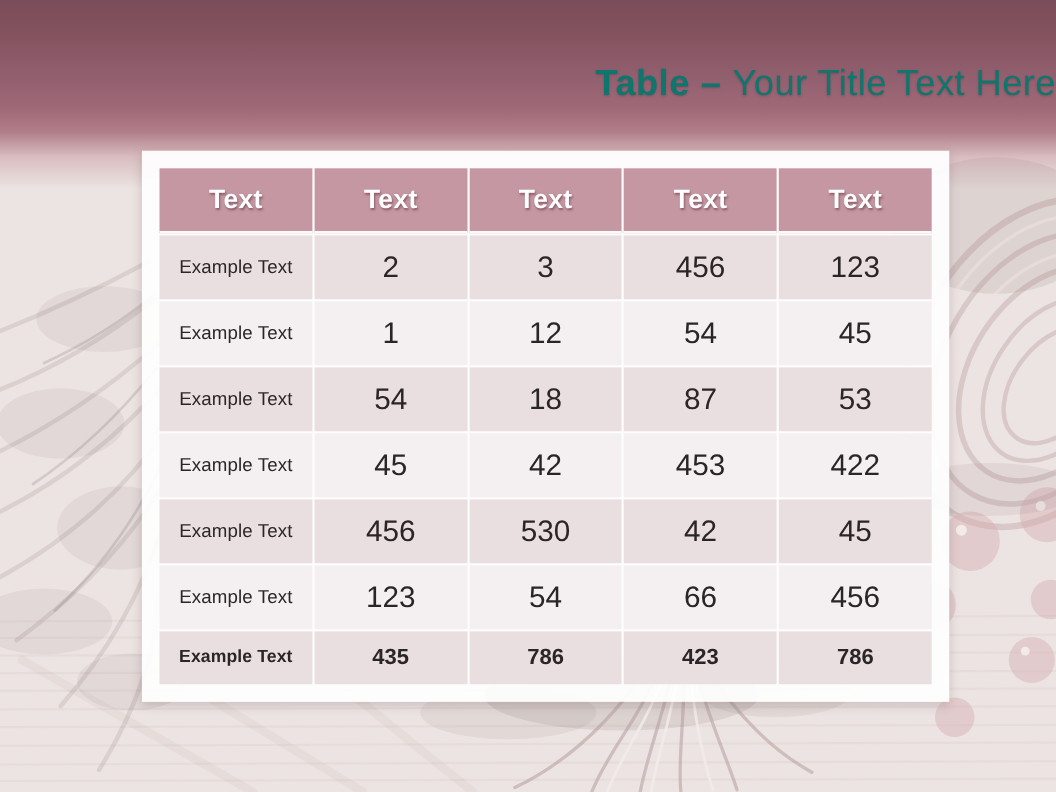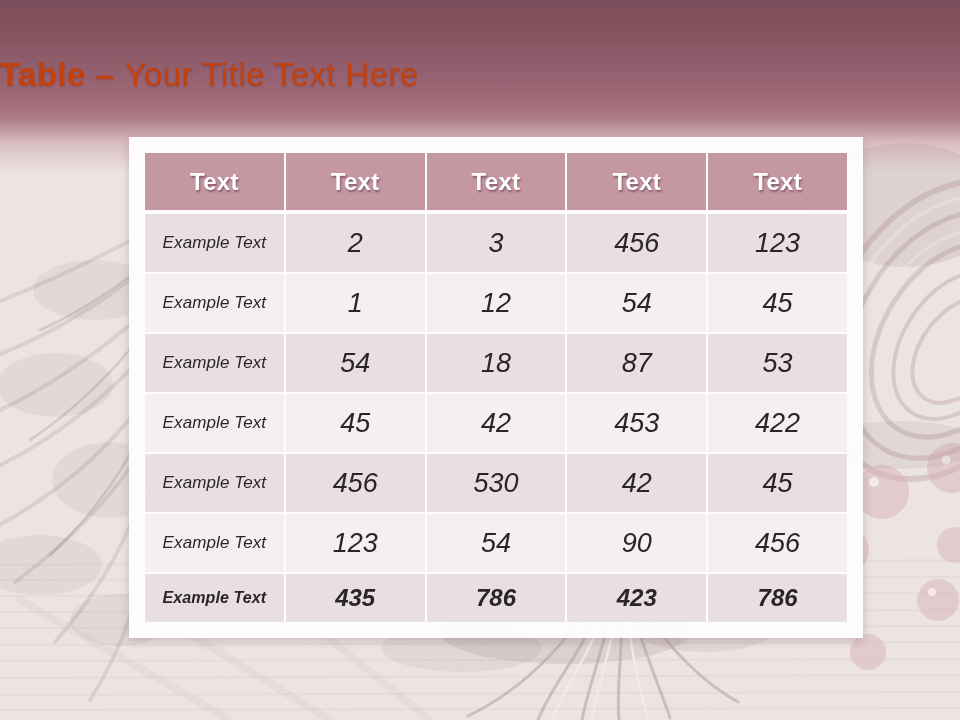--- a/index.html
+++ b/index.html
@@ -20,21 +20,21 @@
       #936070 42%,
       #a06a77 58%,
       rgba(168,113,126,0.88) 70%,
       rgba(193,142,152,0.45) 83%,
       rgba(233,219,220,0) 100%);
     pointer-events:none;
   }
 
   .slide-title{
     position:absolute;top:55px;left:0;width:960px;z-index:2;
-    text-align:left;color:#c2410c;font-size:33px;line-height:40px;
+    text-align:right;color:#0f766e;font-size:33px;line-height:40px;
     letter-spacing:0.4px;text-shadow:0 1px 2px rgba(60,25,35,0.25);
     white-space:nowrap;
   }
   .slide-title .t-bold{font-weight:bold;}
   .slide-title .t-sep{font-weight:bold;margin:0 10px;}
   .slide-title .t-rest{font-weight:normal;}
 
   
   .data-table{
     position:absolute;left:129px;top:137px;width:702px;z-index:3;
@@ -49,26 +49,26 @@
   .trow{display:contents;}
   .cell{display:flex;align-items:center;justify-content:center;}
   .th{
     background:rgba(195,148,160,0.97);
     color:#ffffff;font-weight:bold;font-size:24px;letter-spacing:0.3px;
     text-shadow:1px 2px 2px rgba(75,35,48,0.5);
     border-bottom:2px solid rgba(255,255,255,0.95);
   }
   .trow.odd  .td{background:rgba(232,221,223,0.97);}
   .trow.even .td{background:rgba(244,238,239,0.97);}
-  .td{color:#2a2526;font-style:italic;}
+  .td{color:#2a2526;}
   .td.label{font-size:17px;letter-spacing:0.1px;}
   .td.num{font-size:27px;}
   .trow.total .td{font-weight:bold;}
   .trow.total .td.label{font-size:16px;}
-  .trow.total .td.num{font-size:24px;}
+  .trow.total .td.num{font-size:20px;}
 </style>
 </head>
 <body>
 
 <div class="slide">
 
   <div class="photo-layer">
     <svg viewBox="0 0 960 720" xmlns="http://www.w3.org/2000/svg">
 
       <g stroke="#9c8372" stroke-width="2" opacity="0.07">
@@ -222,21 +222,21 @@
       <div class="cell td num">456</div>
       <div class="cell td num">530</div>
       <div class="cell td num">42</div>
       <div class="cell td num">45</div>
     </div>
 
     <div class="trow even">
       <div class="cell td label">Example Text</div>
       <div class="cell td num">123</div>
       <div class="cell td num">54</div>
-      <div class="cell td num">90</div>
+      <div class="cell td num">66</div>
       <div class="cell td num">456</div>
     </div>
 
     <div class="trow odd total">
       <div class="cell td label">Example Text</div>
       <div class="cell td num">435</div>
       <div class="cell td num">786</div>
       <div class="cell td num">423</div>
       <div class="cell td num">786</div>
     </div>

